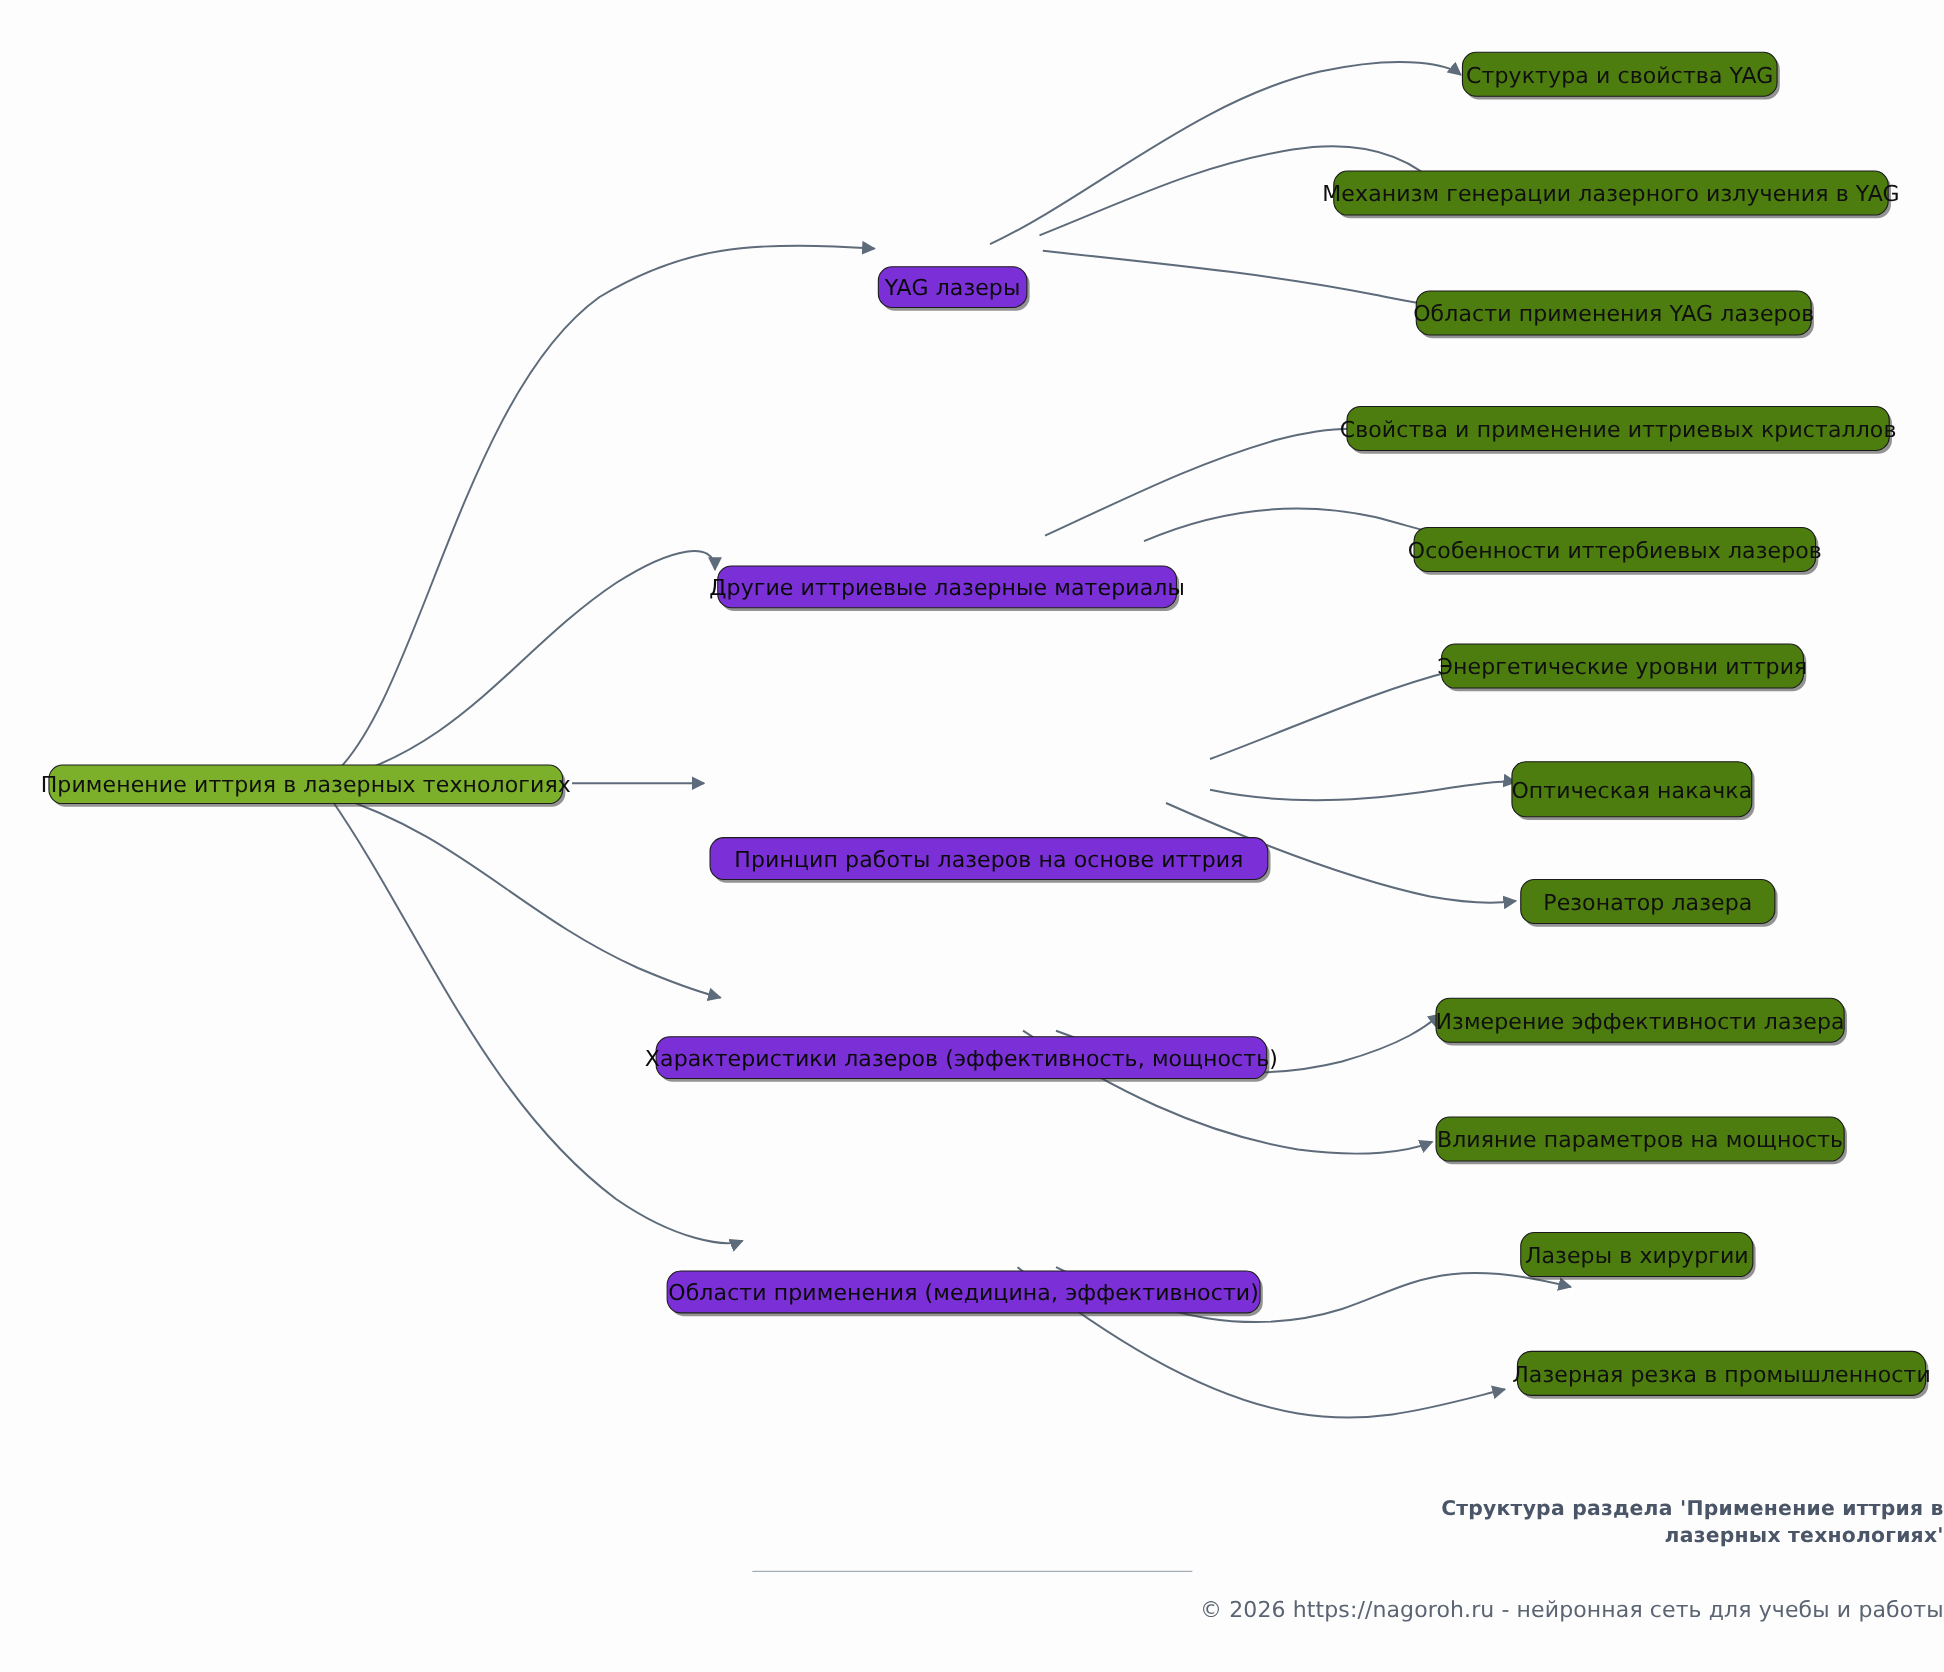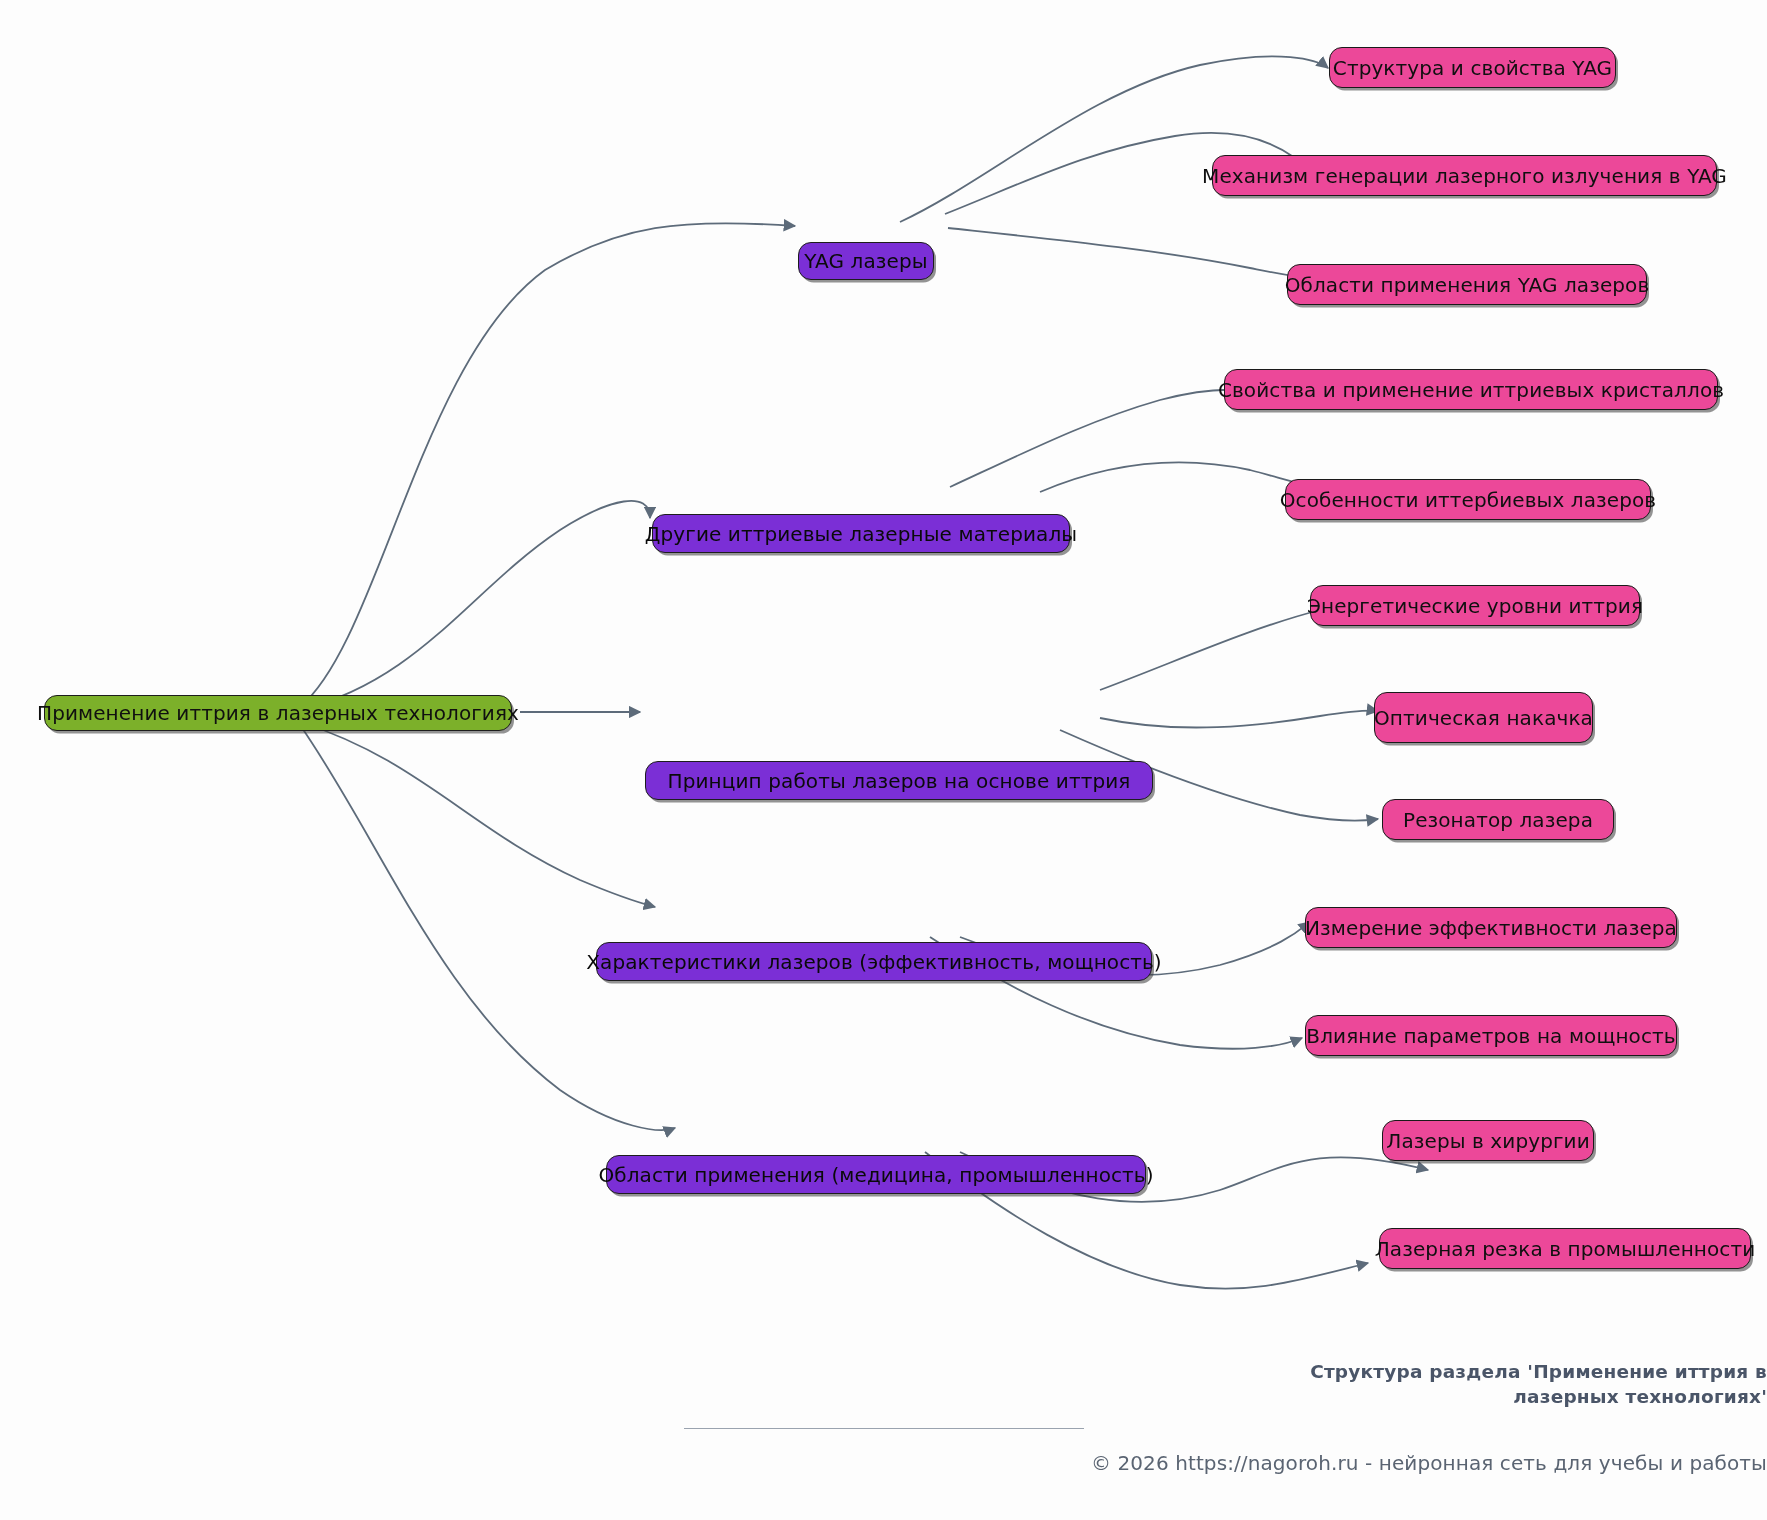--- a/index.html
+++ b/index.html
@@ -52,21 +52,21 @@
     background: #7cb02a;
     border-color: #1d1d1d;
   }
   .node.branch {
     background: #7b2fd6;
     border-color: #1d1d1d;
     margin-top: 35px;
   }
   .node.branch .node-label { color: #0a0a0a; }
   .node.leaf {
-    background: #ec4899;
+    background: #4d7c0f;
     border-color: #1a1a1a;
   }
   .footer {
     position: absolute;
     left: 0;
     width: 1767px;
     text-align: right;
   }
   .footer-title {
     font-size: 18.5px;
@@ -180,21 +180,21 @@
 
   <div class="node leaf" style="left:1305px; top:907px; width:372px; height:41px;">
     <span class="node-label">Измерение эффективности лазера</span>
   </div>
 
   <div class="node leaf" style="left:1305px; top:1015px; width:372px; height:41px;">
     <span class="node-label">Влияние параметров на мощность</span>
   </div>
 
   <div class="node branch" style="left:606px; top:1120px; width:540px; height:39px;">
-    <span class="node-label">Области применения (медицина, промышленность)</span>
+    <span class="node-label">Области применения (медицина, эффективности)</span>
   </div>
 
   <div class="node leaf" style="left:1382px; top:1120px; width:212px; height:41px;">
     <span class="node-label">Лазеры в хирургии</span>
   </div>
 
   <div class="node leaf" style="left:1379px; top:1228px; width:372px; height:41px;">
     <span class="node-label">Лазерная резка в промышленности</span>
   </div>
 

